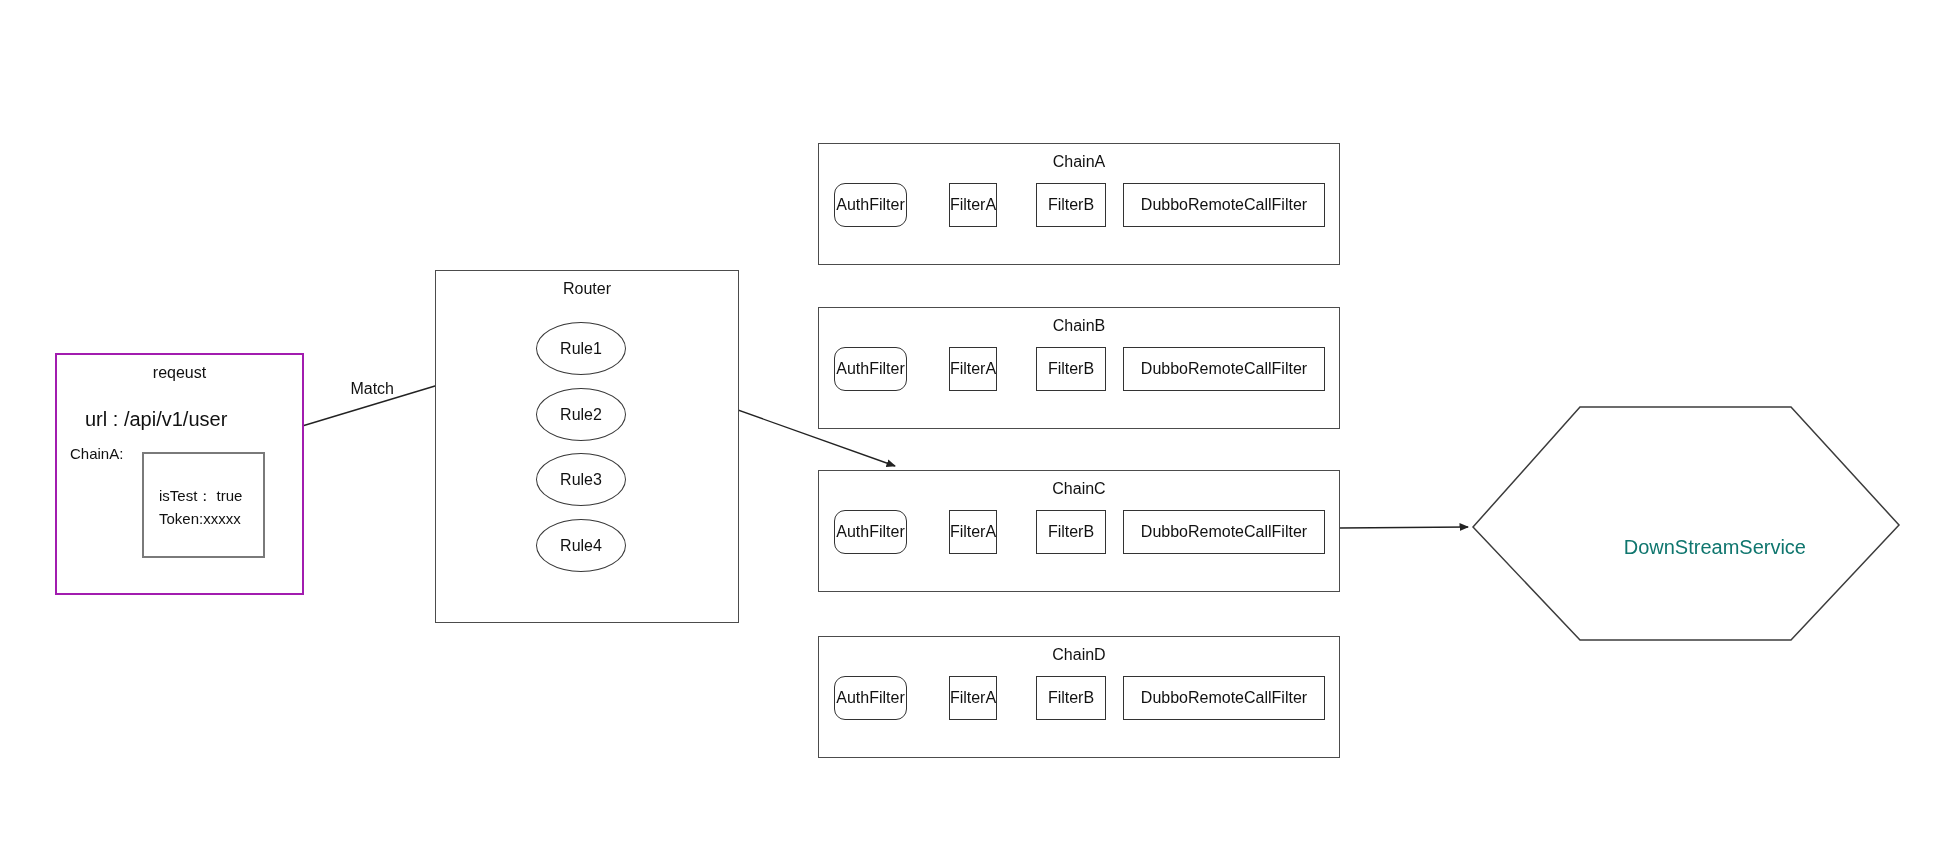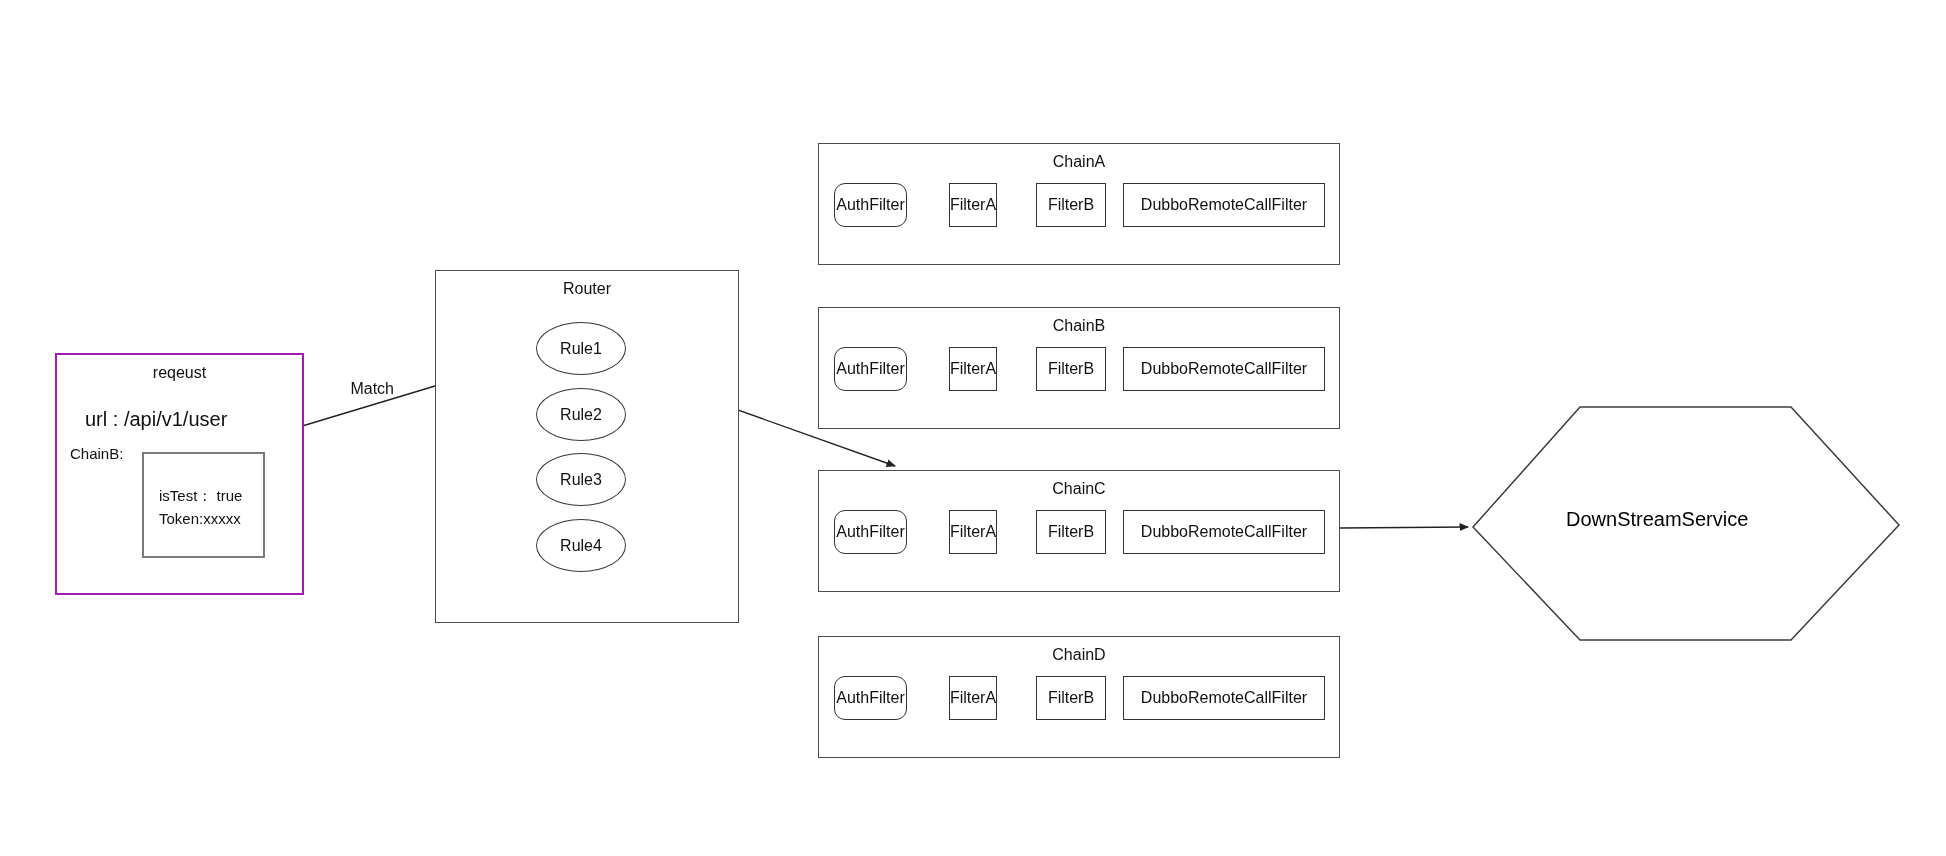--- a/index.html
+++ b/index.html
@@ -102,25 +102,25 @@
     font-size: 16px;
     white-space: nowrap;
   }
   .f-auth  { left: 15px;  width: 73px; border-radius: 11px; }
   .f-a     { left: 130px; width: 48px; }
   .f-b     { left: 217px; width: 70px; }
   .f-dubbo { left: 304px; width: 202px; }
   
   .downstream-label {
     position: absolute;
-    left: 1566px; top: 508px;
+    left: 1566px; top: 536px;
     width: 240px;
-    text-align: left;
+    text-align: right;
     font-size: 20px;
-    color: #000000;
+    color: #0f766e;
   }
 </style>
 </head>
 <body>
 
 <div class="canvas">
 
   <svg class="overlay" width="1946" height="856" viewBox="0 0 1946 856" xmlns="http://www.w3.org/2000/svg">
     <defs>
       <marker id="arrowhead" markerWidth="10" markerHeight="8" refX="8.5" refY="4" orient="auto" markerUnits="userSpaceOnUse">
@@ -129,21 +129,21 @@
     </defs>
     <polygon points="1473,527 1580,407 1791,407 1899,525 1791,640 1580,640" fill="#ffffff" stroke="#3c3c3c" stroke-width="1.5"></polygon>
     <line x1="289" y1="430" x2="508" y2="364" stroke="#222222" stroke-width="1.4" marker-end="url(#arrowhead)"></line>
     <line x1="603" y1="362" x2="895" y2="466" stroke="#222222" stroke-width="1.4" marker-end="url(#arrowhead)"></line>
     <line x1="1340" y1="528" x2="1468" y2="527" stroke="#222222" stroke-width="1.4" marker-end="url(#arrowhead)"></line>
   </svg>
 
   <div class="node request-box">
     <div class="req-title">reqeust</div>
     <div class="req-url">url : /api/v1/user</div>
-    <div class="req-header-label">ChainB:</div>
+    <div class="req-header-label">ChainA:</div>
     <div class="req-header-box">
       <div class="req-header-field" style="top:30px">isTest： true</div>
       <div class="req-header-field" style="top:53px">Token:xxxxx</div>
     </div>
   </div>
 
   <div class="match-label">Match</div>
 
   <div class="node router-box">
     <div class="node-title">Router</div>

